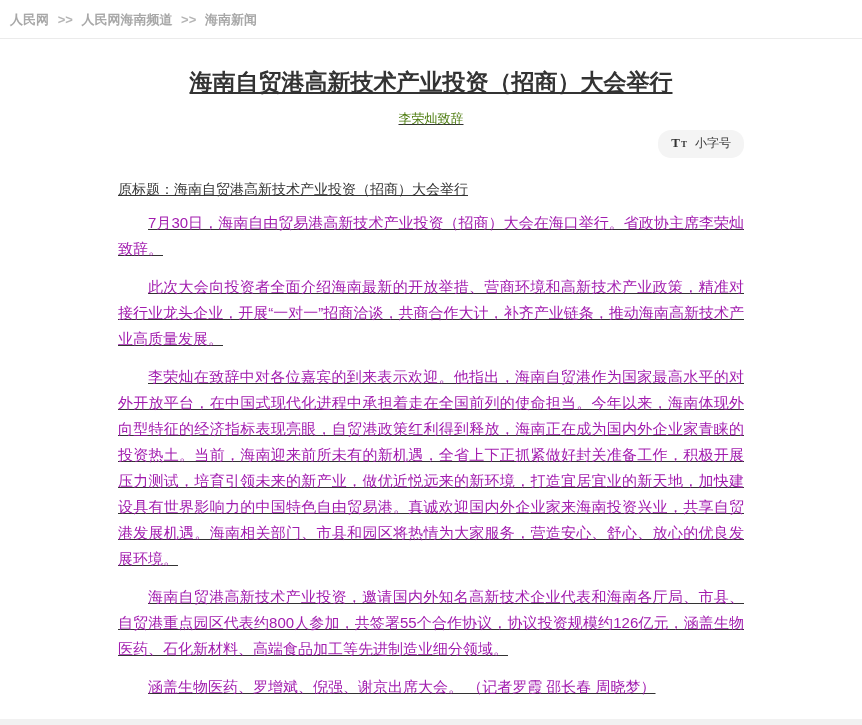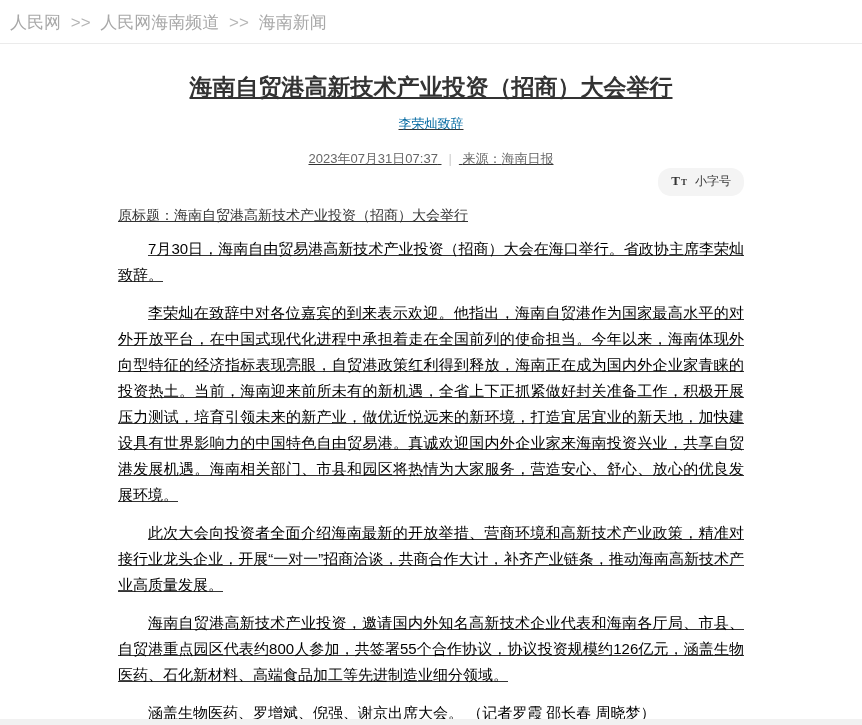--- a/index.html
+++ b/index.html
@@ -6,38 +6,39 @@
   body {
     width:862px; height:725px;
     background:#ffffff;
     font-family:"Liberation Sans", sans-serif;
     color:#333333;
     position:relative;
     overflow:hidden;
   }
   .breadcrumb {
     padding:11px 12px 9px 10px;
-    font-size:17px;
+    font-size:13px;
     color:#a8a8a8;
+    font-weight:bold;
   }
   .breadcrumb a { color:#a8a8a8; text-decoration:none; cursor:pointer; }
   .breadcrumb .sep { margin:0 5px; color:#b5b5b5; }
   .divider { border-top:1px solid #ebebeb; height:0; }
   .article { width:626px; margin:0 auto;text-decoration:underline; }
   .title {
     font-size:23px;
     font-weight:bold;
     text-align:center;
     color:#333333;
     margin:27px 0 0 0;
     line-height:32px;
   }
   .subtitle {
     text-align:center;
-    color:#0369a1;
+    color:#4d7c0f;
     font-size:13px;
     margin-top:12px;
     line-height:18px;
   }
   .meta {
     text-align:center;
     color:#666666;
     font-size:13px;
     margin-top:18px;
     line-height:15px;
@@ -53,27 +54,27 @@
     border-radius:13px;
     padding:5px 13px 6px 13px;
     font-size:12px;
     color:#333333;
     cursor:pointer;
     font-family:"Liberation Sans", sans-serif;
   }
   .t-big { font-family:"Liberation Serif", serif; font-size:13px; font-weight:bold; }
   .t-small { font-family:"Liberation Serif", serif; font-size:9px; font-weight:bold; margin-left:1px; }
   .pill-label { margin-left:8px; }
-  .original-title { font-size:14px; color:#333333; margin-top:12px; line-height:18px; }
+  .original-title { font-size:14px; color:#333333; margin-top:24px; line-height:18px; }
   .para {
     font-size:15px;
     line-height:26px;
     text-indent:2em;
     margin:12px 0 0 0;
-    color:#000000;
+    color:#a21caf;
     text-align:justify;
   }
   .bottom-strip {
     position:absolute;
     left:0; right:0; bottom:0;
     height:6px;
     background:#f1f1f1;
   }
 </style>
 </head>
@@ -90,41 +91,36 @@
   </div>
 
   <div class="divider"></div>
 
   <div class="article">
 
     <h1 class="title">海南自贸港高新技术产业投资（招商）大会举行</h1>
 
     <div class="subtitle">李荣灿致辞</div>
 
-    <div class="meta">
-      <span>2023年07月31日07:37</span>
-      <span class="meta-sep">|</span>
-      <span>来源：</span><a>海南日报</a>
-    </div>
 
     <div class="toolbar">
       <button class="pill">
         <span class="t-big">T</span>
           <span class="t-small">T</span>
         <span class="pill-label">小字号</span>
       </button>
     </div>
 
     <div class="original-title">
       <span>原标题：</span><span>海南自贸港高新技术产业投资（招商）大会举行</span>
     </div>
 
     <p class="para">7月30日，海南自由贸易港高新技术产业投资（招商）大会在海口举行。省政协主席李荣灿致辞。</p>
+    <p class="para">此次大会向投资者全面介绍海南最新的开放举措、营商环境和高新技术产业政策，精准对接行业龙头企业，开展“一对一”招商洽谈，共商合作大计，补齐产业链条，推动海南高新技术产业高质量发展。</p>
     <p class="para">李荣灿在致辞中对各位嘉宾的到来表示欢迎。他指出，海南自贸港作为国家最高水平的对外开放平台，在中国式现代化进程中承担着走在全国前列的使命担当。今年以来，海南体现外向型特征的经济指标表现亮眼，自贸港政策红利得到释放，海南正在成为国内外企业家青睐的投资热土。当前，海南迎来前所未有的新机遇，全省上下正抓紧做好封关准备工作，积极开展压力测试，培育引领未来的新产业，做优近悦远来的新环境，打造宜居宜业的新天地，加快建设具有世界影响力的中国特色自由贸易港。真诚欢迎国内外企业家来海南投资兴业，共享自贸港发展机遇。海南相关部门、市县和园区将热情为大家服务，营造安心、舒心、放心的优良发展环境。</p>
-    <p class="para">此次大会向投资者全面介绍海南最新的开放举措、营商环境和高新技术产业政策，精准对接行业龙头企业，开展“一对一”招商洽谈，共商合作大计，补齐产业链条，推动海南高新技术产业高质量发展。</p>
     <p class="para">海南自贸港高新技术产业投资，邀请国内外知名高新技术企业代表和海南各厅局、市县、自贸港重点园区代表约800人参加，共签署55个合作协议，协议投资规模约126亿元，涵盖生物医药、石化新材料、高端食品加工等先进制造业细分领域。</p>
     <p class="para">涵盖生物医药、罗增斌、倪强、谢京出席大会。 （记者罗霞 邵长春 周晓梦）</p>
 
   </div>
 
   <div class="bottom-strip"></div>
 
 </div>
 
 </body></html>

